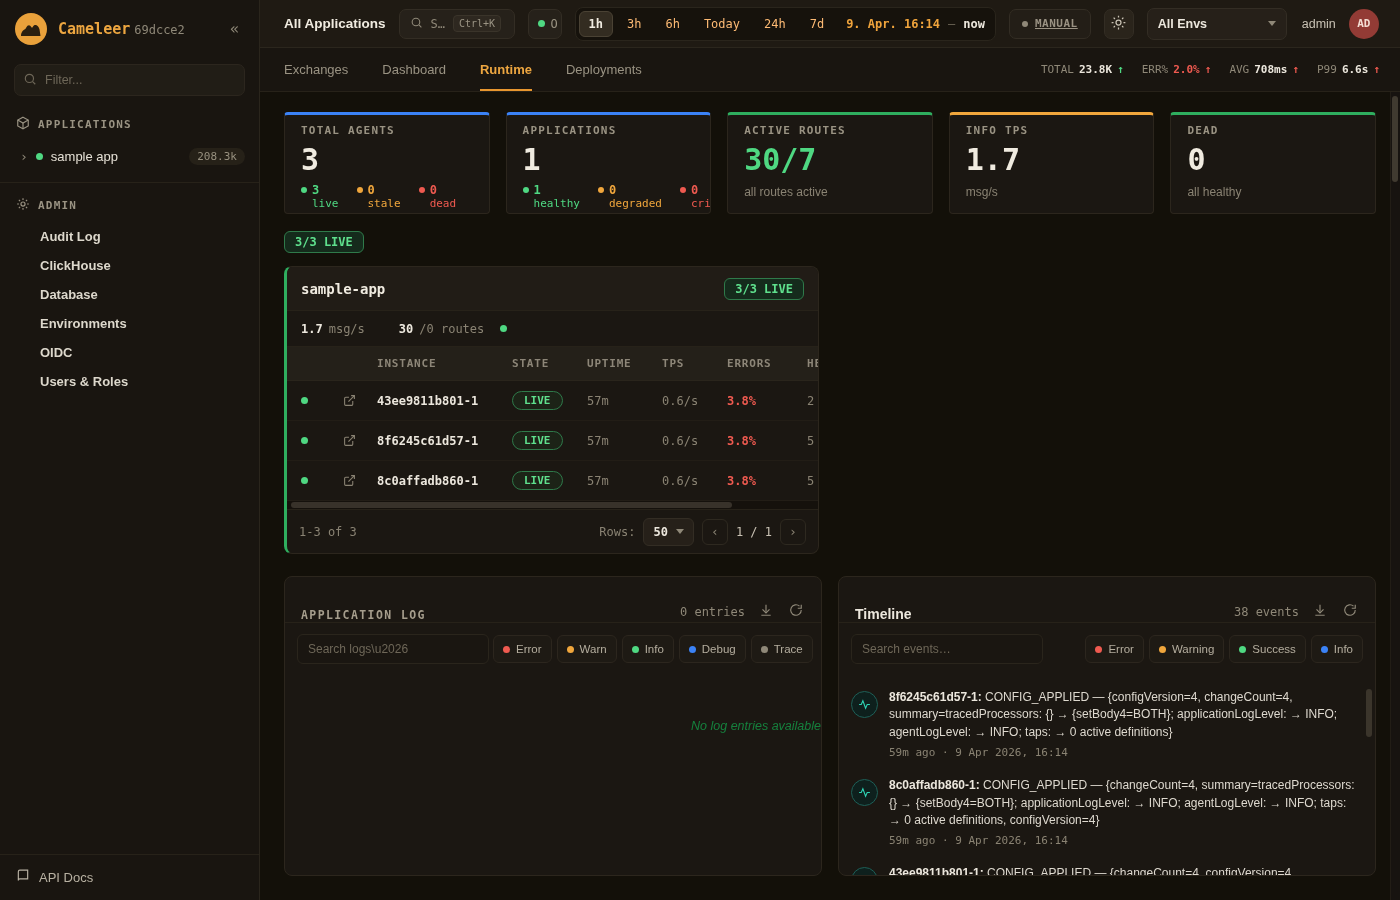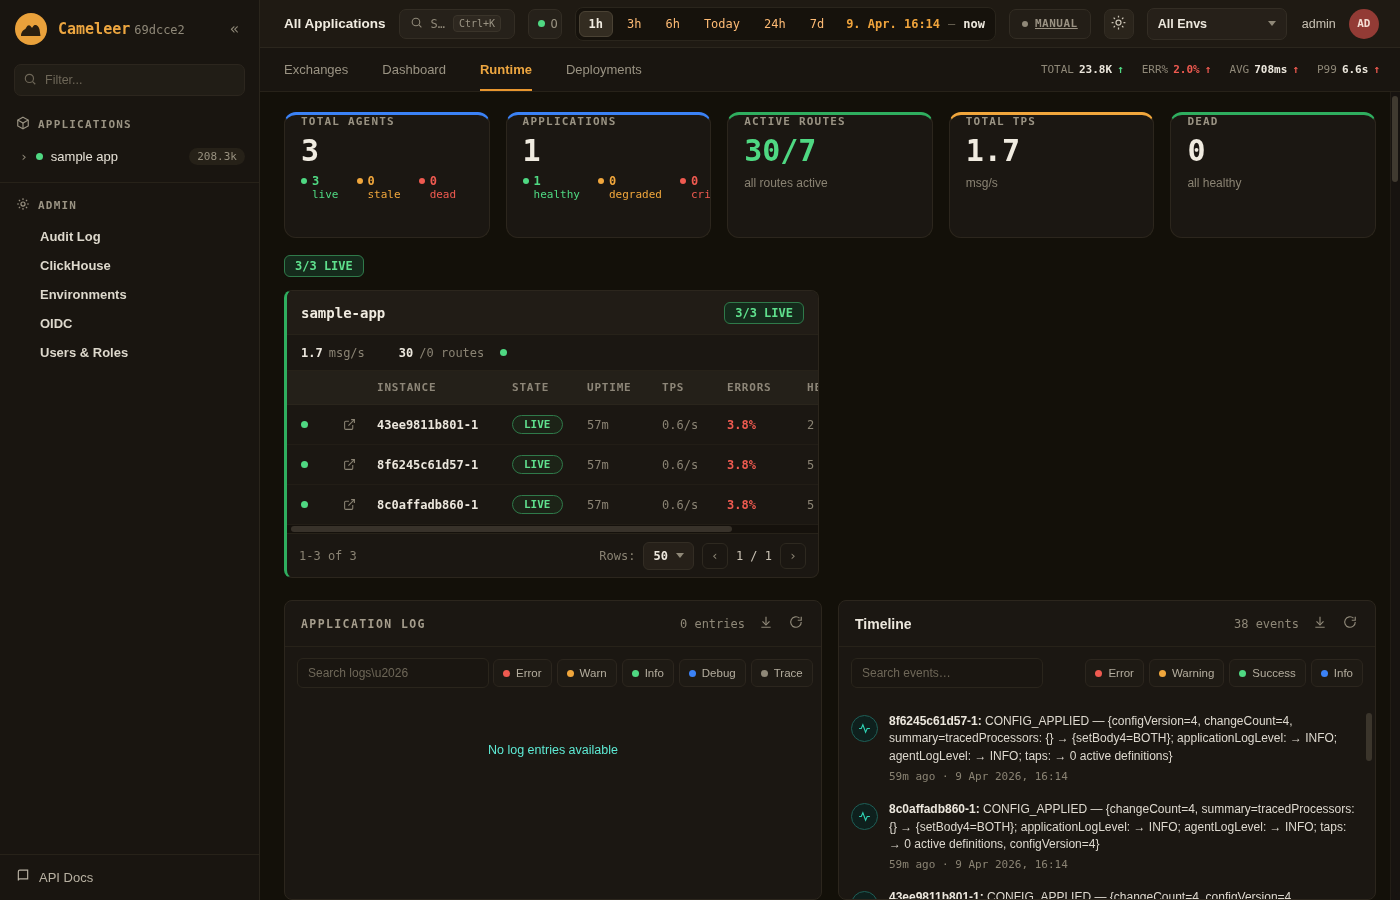--- a/index.html
+++ b/index.html
@@ -72,21 +72,21 @@
   .stat .sl { color:#8f8878; }
   .stat .sv { color:#ece7dd; font-weight:bold; }
   .stat .sv.red { color:#ef5a50; }
   .stat .arr.green { color:#4fd882; font-weight:bold; }
   .stat .arr.red { color:#ef5a50; font-weight:bold; }
 
   
   .content { flex:1; overflow:hidden; padding:20px 24px 0 24px; position:relative; }
 
   .cards-row { display:flex; gap:16px; }
-  .stat-card { flex:1; min-width:0; background:#1b1712; border:1px solid #2c261d; border-top-width:3px; border-radius:12px; height:126px; padding:0 16px; overflow:hidden; }
+  .stat-card { flex:1; min-width:0; background:#1b1712; border:1px solid #2c261d; border-top-width:3px; border-radius:4px; height:102px; padding:9px 16px; overflow:hidden; }
   .stat-card.accent-blue { border-top-color:#3b82f6; }
   .stat-card.accent-green { border-top-color:#2fae5f; }
   .stat-card.accent-amber { border-top-color:#f0a63c; }
   .sc-title { color:#9a9383; font-size:11px; font-weight:bold; letter-spacing:1.2px; }
   .sc-value { font-size:30px; font-weight:bold; color:#f0ebe0; margin-top:6px; line-height:34px; }
   .sc-value.green { color:#4fd882; }
   .sc-sub { color:#8a8373; font-size:12px; margin-top:8px; font-family:"Liberation Sans", sans-serif; }
   .card-breakdown { display:flex; gap:18px; margin-top:6px; white-space:nowrap; }
   .bk { display:flex; gap:5px; align-items:flex-start; }
   .bdot { width:6px; height:6px; border-radius:50%; margin-top:4px; flex-shrink:0; }
@@ -125,34 +125,34 @@
   .fr-range { color:#8a8373; font-size:12px; }
   .fr-right { margin-left:auto; display:flex; align-items:center; gap:8px; }
   .rows-label { color:#8a8373; font-size:12px; }
   .rows-select { display:flex; align-items:center; gap:8px; background:#262019; border:1px solid #332d24; border-radius:6px; height:28px; padding:0 9px; color:#ece7dd; font-size:12px; font-weight:bold; cursor:pointer; }
   .pg-btn { width:26px; height:26px; background:transparent; border:1px solid #2e2920; border-radius:6px; color:#8a8373; font-size:13px; cursor:pointer; display:flex; align-items:center; justify-content:center; font-family:"DejaVu Sans Mono", monospace; }
   .pg-label { color:#c9c2b4; font-size:12px; }
 
   
   .panels { display:flex; gap:16px; margin-top:22px; height:300px; }
   .panel { flex:1; min-width:0; background:#1b1712; border:1px solid #2c261d; border-radius:8px; overflow:hidden; display:flex; flex-direction:column; position:relative; }
-  .panel-header { height:46px; flex-shrink:0; border-bottom:1px solid #272219; display:flex; align-items:center; padding:0 16px; }
+  .panel-header { height:46px; flex-shrink:0; border-bottom:1px solid #272219; display:flex; align-items:flex-end; padding:0 16px; }
   .pt-mono { color:#a59d8c; font-size:11.5px; font-weight:bold; letter-spacing:1.4px; }
   .pt-sans { font-family:"Liberation Sans", sans-serif; font-size:14px; font-weight:bold; color:#ece7dd; }
   .panel-actions { margin-left:auto; display:flex; align-items:center; gap:12px; }
   .pa-count { color:#8f8878; font-size:12px; }
   .pa-btn { background:none; border:none; color:#8f8878; cursor:pointer; display:flex; align-items:center; padding:2px; }
   .panel-controls { display:flex; align-items:center; gap:4px; padding:11px 12px; flex-shrink:0; }
   .panel-controls input { width:192px; height:30px; background:#1a1611; border:1px solid #2a251c; border-radius:6px; color:#d8d3c7; font-family:"Liberation Sans", sans-serif; font-size:12px; padding:0 10px; outline:none; flex-shrink:0; }
   .panel-controls input::placeholder { color:#6e6758; }
   .chips { display:flex; gap:5px; margin-left:auto; }
   .chip { display:flex; align-items:center; gap:6px; height:28px; padding:0 9px; background:#1e1a14; border:1px solid #2c261e; border-radius:6px; font-family:"Liberation Sans", sans-serif; font-size:11.5px; color:#b4ad9e; cursor:pointer; white-space:nowrap; }
   .cdot { width:7px; height:7px; border-radius:50%; }
   .cdot.red { background:#ef5a50; } .cdot.amber { background:#f0a63c; } .cdot.green { background:#4fd882; } .cdot.blue { background:#3b82f6; } .cdot.gray { background:#8f8878; }
-  .panel-empty { text-align:center; color:#5eead4; font-family:"Liberation Sans", sans-serif; font-size:12.5px; padding-top:44px; }
+  .panel-empty { text-align:right; color:#15803d; font-family:"Liberation Sans", sans-serif; font-size:12.5px; padding-top:44px;font-style:italic; }
 
   .events { padding:6px 18px 0 12px; overflow:hidden; position:relative; flex:1; }
   .event { display:flex; gap:11px; padding:8px 0 10px 0; }
   .event-icon { width:27px; height:27px; border-radius:50%; border:1px solid #1e5f57; background:#0e201d; color:#2fd4b5; display:flex; align-items:center; justify-content:center; flex-shrink:0; margin-top:2px; }
   .event-text { font-family:"Liberation Sans", sans-serif; font-size:12px; color:#ded9cf; line-height:1.45; }
   .event-text b { color:#ece7dd; }
   .event-time { color:#8a8373; font-size:11px; margin-top:5px; }
   .inner-scroll-thumb { position:absolute; right:3px; top:14px; width:6px; height:48px; background:#3b352b; border-radius:3px; cursor:pointer; }
 
   
@@ -212,20 +212,21 @@
             <circle cx="12" cy="12" r="3.5"></circle>
             <path d="M12 2v3M12 19v3M2 12h3M19 12h3M4.9 4.9l2.1 2.1M17 17l2.1 2.1M19.1 4.9L17 7M7 17l-2.1 2.1"></path>
           </svg>
       </span>
       <span>ADMIN</span>
     </div>
 
     <nav class="sb-nav">
       <div class="sb-nav-item">Audit Log</div>
       <div class="sb-nav-item">ClickHouse</div>
+      <div class="sb-nav-item">Database</div>
       <div class="sb-nav-item">Environments</div>
       <div class="sb-nav-item">OIDC</div>
       <div class="sb-nav-item">Users &amp; Roles</div>
     </nav>
 
     <div class="sb-footer">
       <span>
         <svg viewBox="0 0 24 24" width="14" height="14" fill="none" stroke="currentColor" stroke-width="2">
             <path d="M4 19.5A2.5 2.5 0 0 1 6.5 17H20V2H6.5A2.5 2.5 0 0 0 4 4.5z"></path>
           </svg>
@@ -382,21 +383,21 @@
           </div>
         </div>
 
         <div class="stat-card accent-green">
           <div class="sc-title">ACTIVE ROUTES</div>
           <div class="sc-value green">30/7</div>
           <div class="sc-sub">all routes active</div>
         </div>
 
         <div class="stat-card accent-amber">
-          <div class="sc-title">TOTAL TPS</div>
+          <div class="sc-title">INFO TPS</div>
           <div class="sc-value">1.7</div>
           <div class="sc-sub">msg/s</div>
         </div>
 
         <div class="stat-card accent-green">
           <div class="sc-title">DEAD</div>
           <div class="sc-value">0</div>
           <div class="sc-sub">all healthy</div>
         </div>
       </div>

